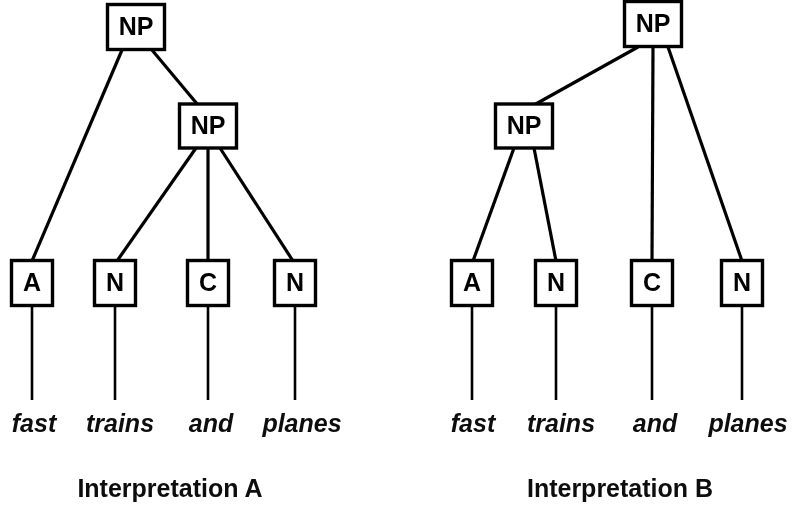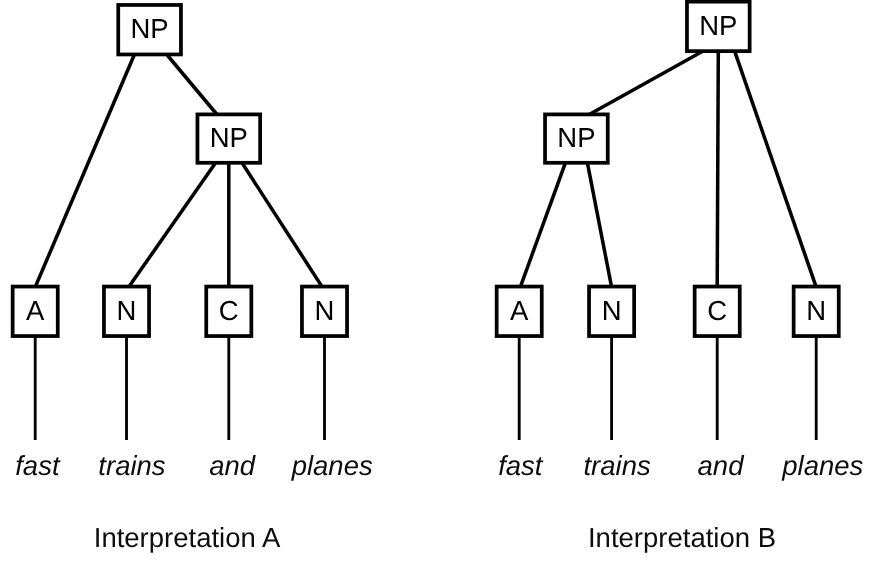--- a/index.html
+++ b/index.html
@@ -11,20 +11,21 @@
     width: 800px;
     height: 513px;
     overflow: hidden;
     font-family: "Liberation Sans", sans-serif;
   }
   #figure {
     position: relative;
     width: 800px;
     height: 513px;
     background: #ffffff;
+    font-weight: bold;
   }
   svg.tree-canvas {
     position: absolute;
     left: 0;
     top: 0;
     width: 800px;
     height: 513px;
     display: block;
   }
   .edge {

